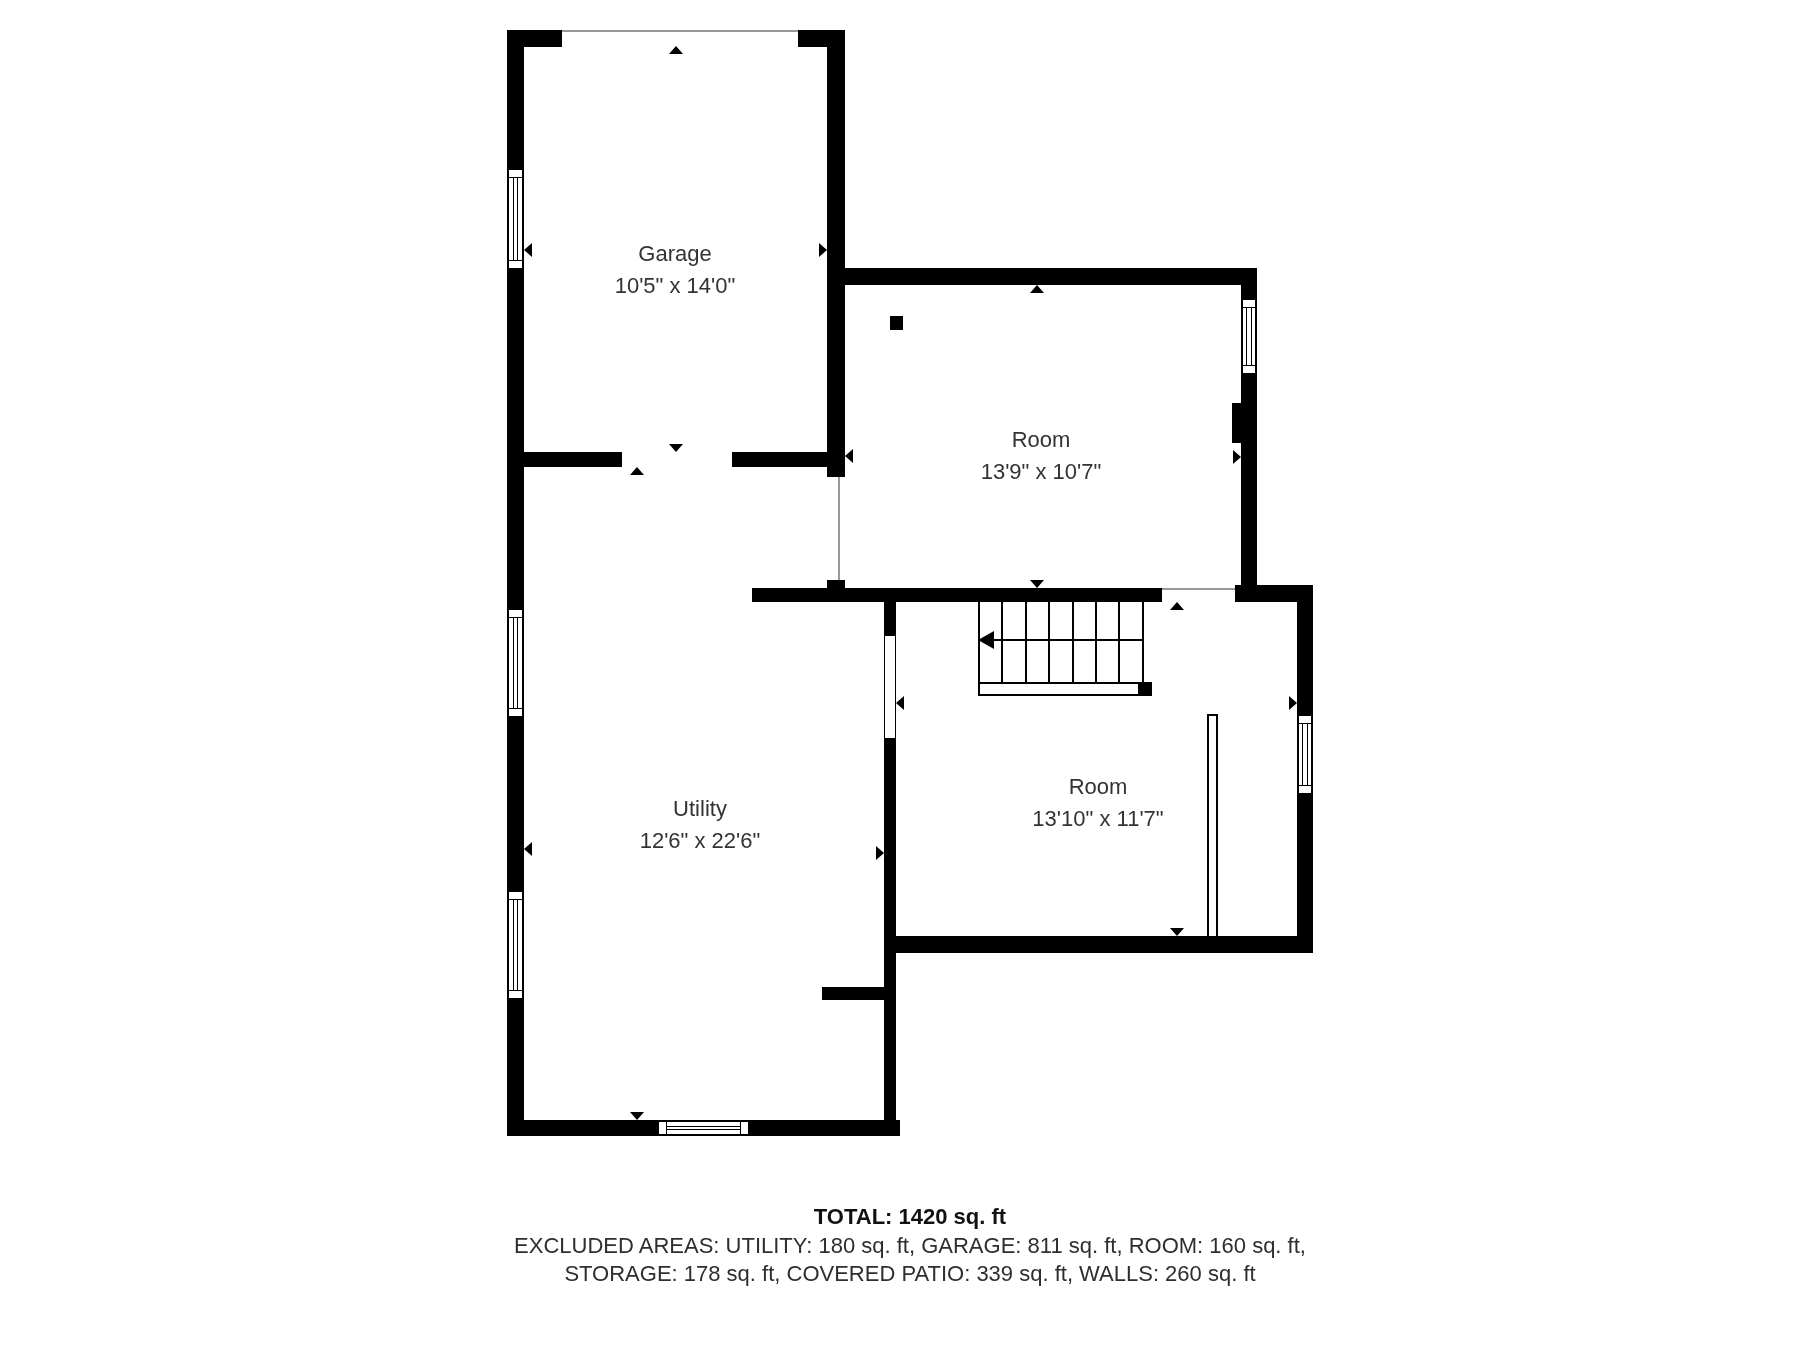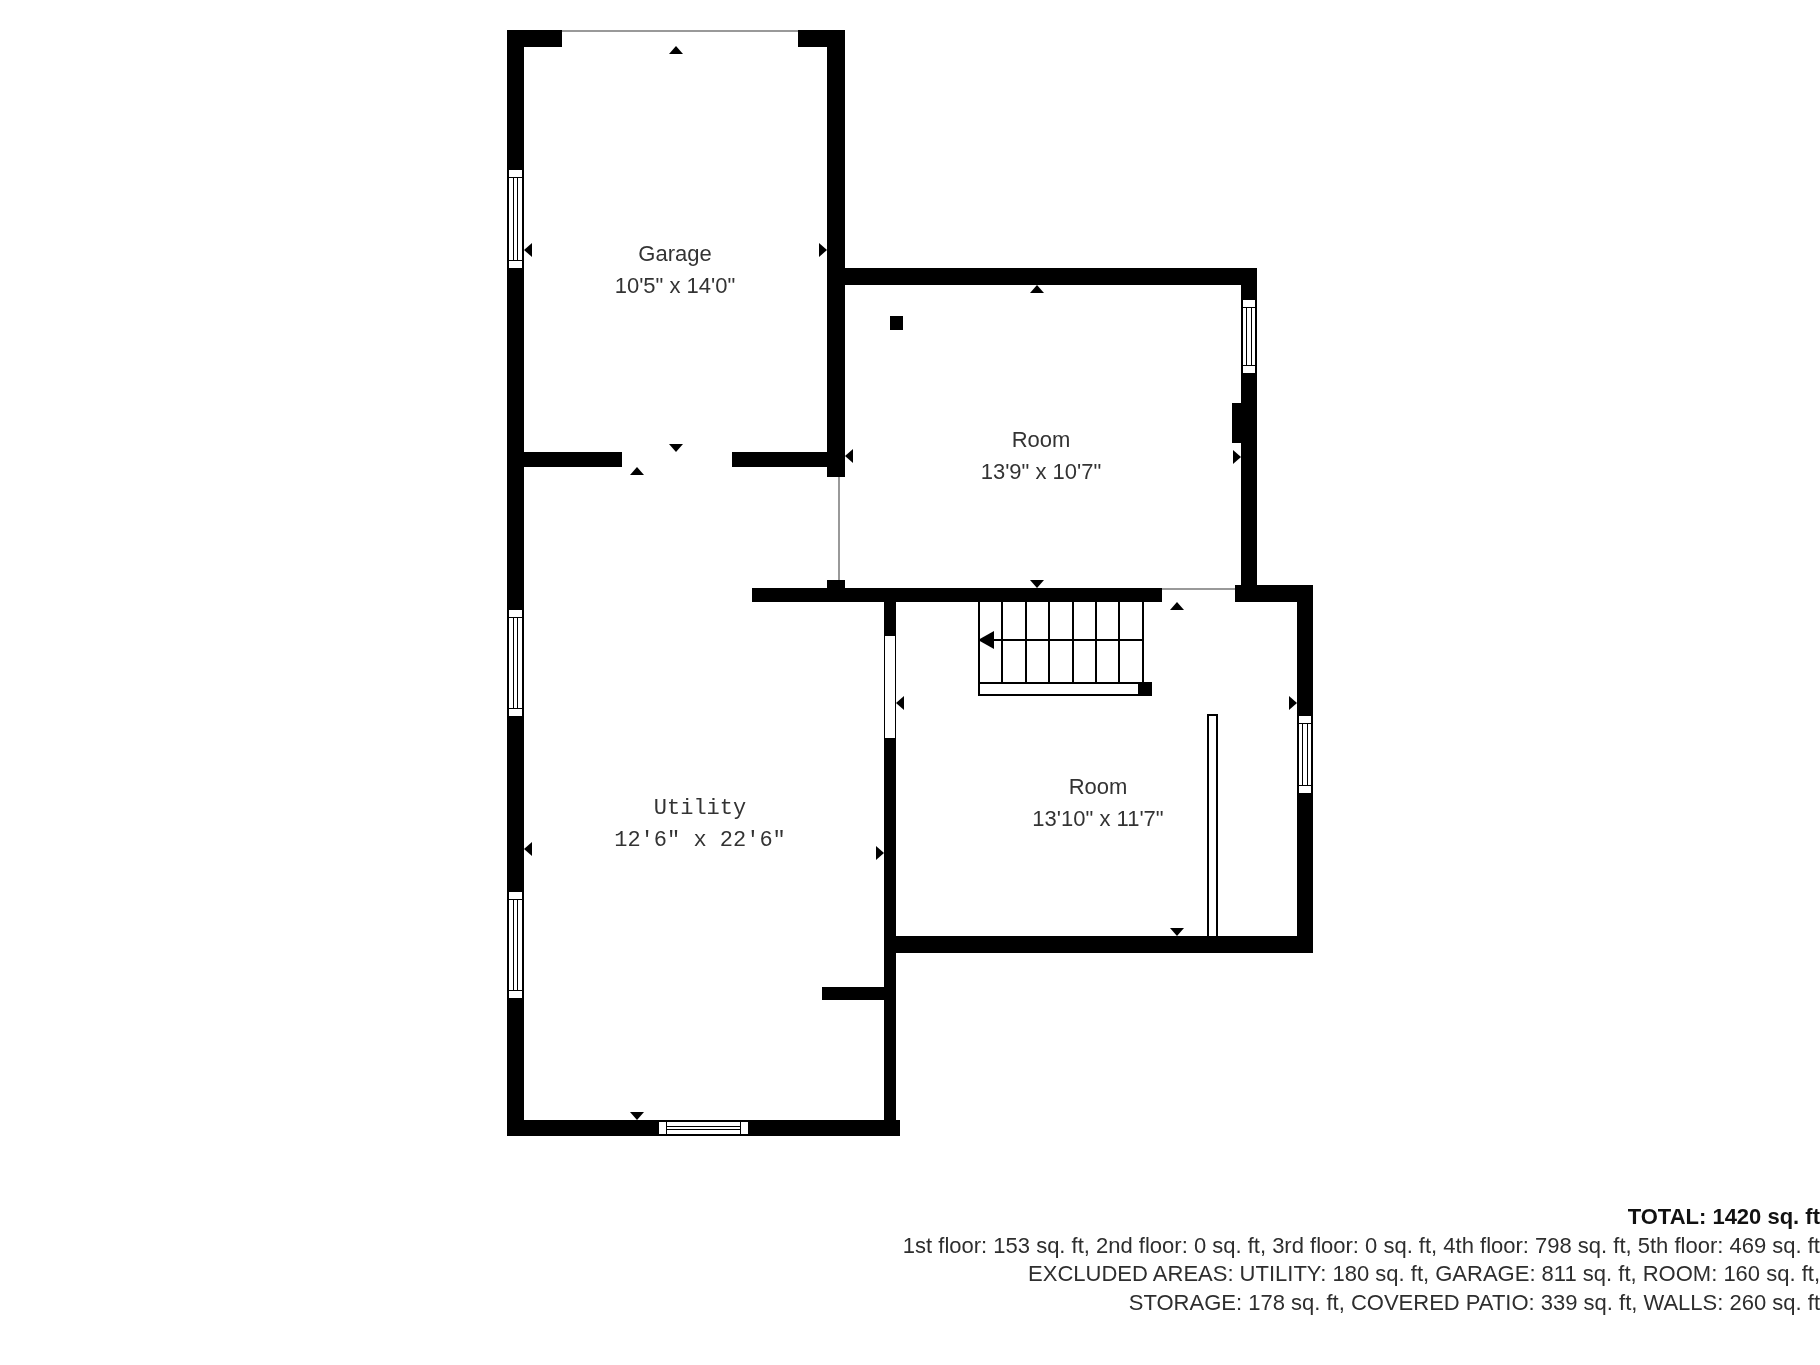--- a/index.html
+++ b/index.html
@@ -44,21 +44,21 @@
   .tri-down{border-left:7px solid transparent;border-right:7px solid transparent;border-top:8px solid var(--wall-color);}
   .tri-left{border-top:7px solid transparent;border-bottom:7px solid transparent;border-right:8px solid var(--wall-color);}
   .tri-right{border-top:7px solid transparent;border-bottom:7px solid transparent;border-left:8px solid var(--wall-color);}
   .tri-left.big{border-top:9px solid transparent;border-bottom:9px solid transparent;border-right:16px solid var(--wall-color);}
   .post{position:absolute;background:var(--wall-color);}
   
   .room-label{position:absolute;transform:translateX(-50%);text-align:center;color:var(--label-color);
     font-size:22px;line-height:32px;white-space:nowrap;}
   .room-label .name,.room-label .dims{display:block;}
   
-  .footer{position:absolute;left:0;right:0;top:1203px;text-align:right;color:var(--footer-color);
+  .footer{position:absolute;left:0;right:0;top:1203px;text-align:center;color:var(--footer-color);
     font-size:22px;line-height:28.5px;}
   .footer .total{font-weight:bold;color:#111;}
   .footer .credit{font-size:13.5px;color:var(--credit-color);margin-top:7px;}
 </style>
 </head>
 <body>
 
 <div class="canvas">
 
   <div class="wall" style="left:507px;top:30px;width:17px;height:138px;"></div>
@@ -162,29 +162,28 @@
   <div class="tri tri-right" style="left:1289px;top:696px;"></div>
 
   <div class="room-label" style="left:675px;top:238px;">
     <span class="name">Garage</span>
     <span class="dims">10'5" x 14'0"</span>
   </div>
   <div class="room-label" style="left:1041px;top:424px;">
     <span class="name">Room</span>
     <span class="dims">13'9" x 10'7"</span>
   </div>
-  <div class="room-label" style="left:700px;top:793px;font-family:Liberation Mono, monospace;">
+  <div class="room-label" style="left:700px;top:793px;">
     <span class="name">Utility</span>
     <span class="dims">12'6" x 22'6"</span>
   </div>
   <div class="room-label" style="left:1098px;top:771px;">
     <span class="name">Room</span>
     <span class="dims">13'10" x 11'7"</span>
   </div>
 
   <div class="footer">
     <div class="total">TOTAL: 1420 sq. ft</div>
-    <div>1st floor: 153 sq. ft, 2nd floor: 0 sq. ft, 3rd floor: 0 sq. ft, 4th floor: 798 sq. ft, 5th floor: 469 sq. ft</div>
     <div>EXCLUDED AREAS: UTILITY: 180 sq. ft, GARAGE: 811 sq. ft, ROOM: 160 sq. ft,</div>
     <div>STORAGE: 178 sq. ft, COVERED PATIO: 339 sq. ft, WALLS: 260 sq. ft</div>
   </div>
 
 </div>
 
 </body></html>

